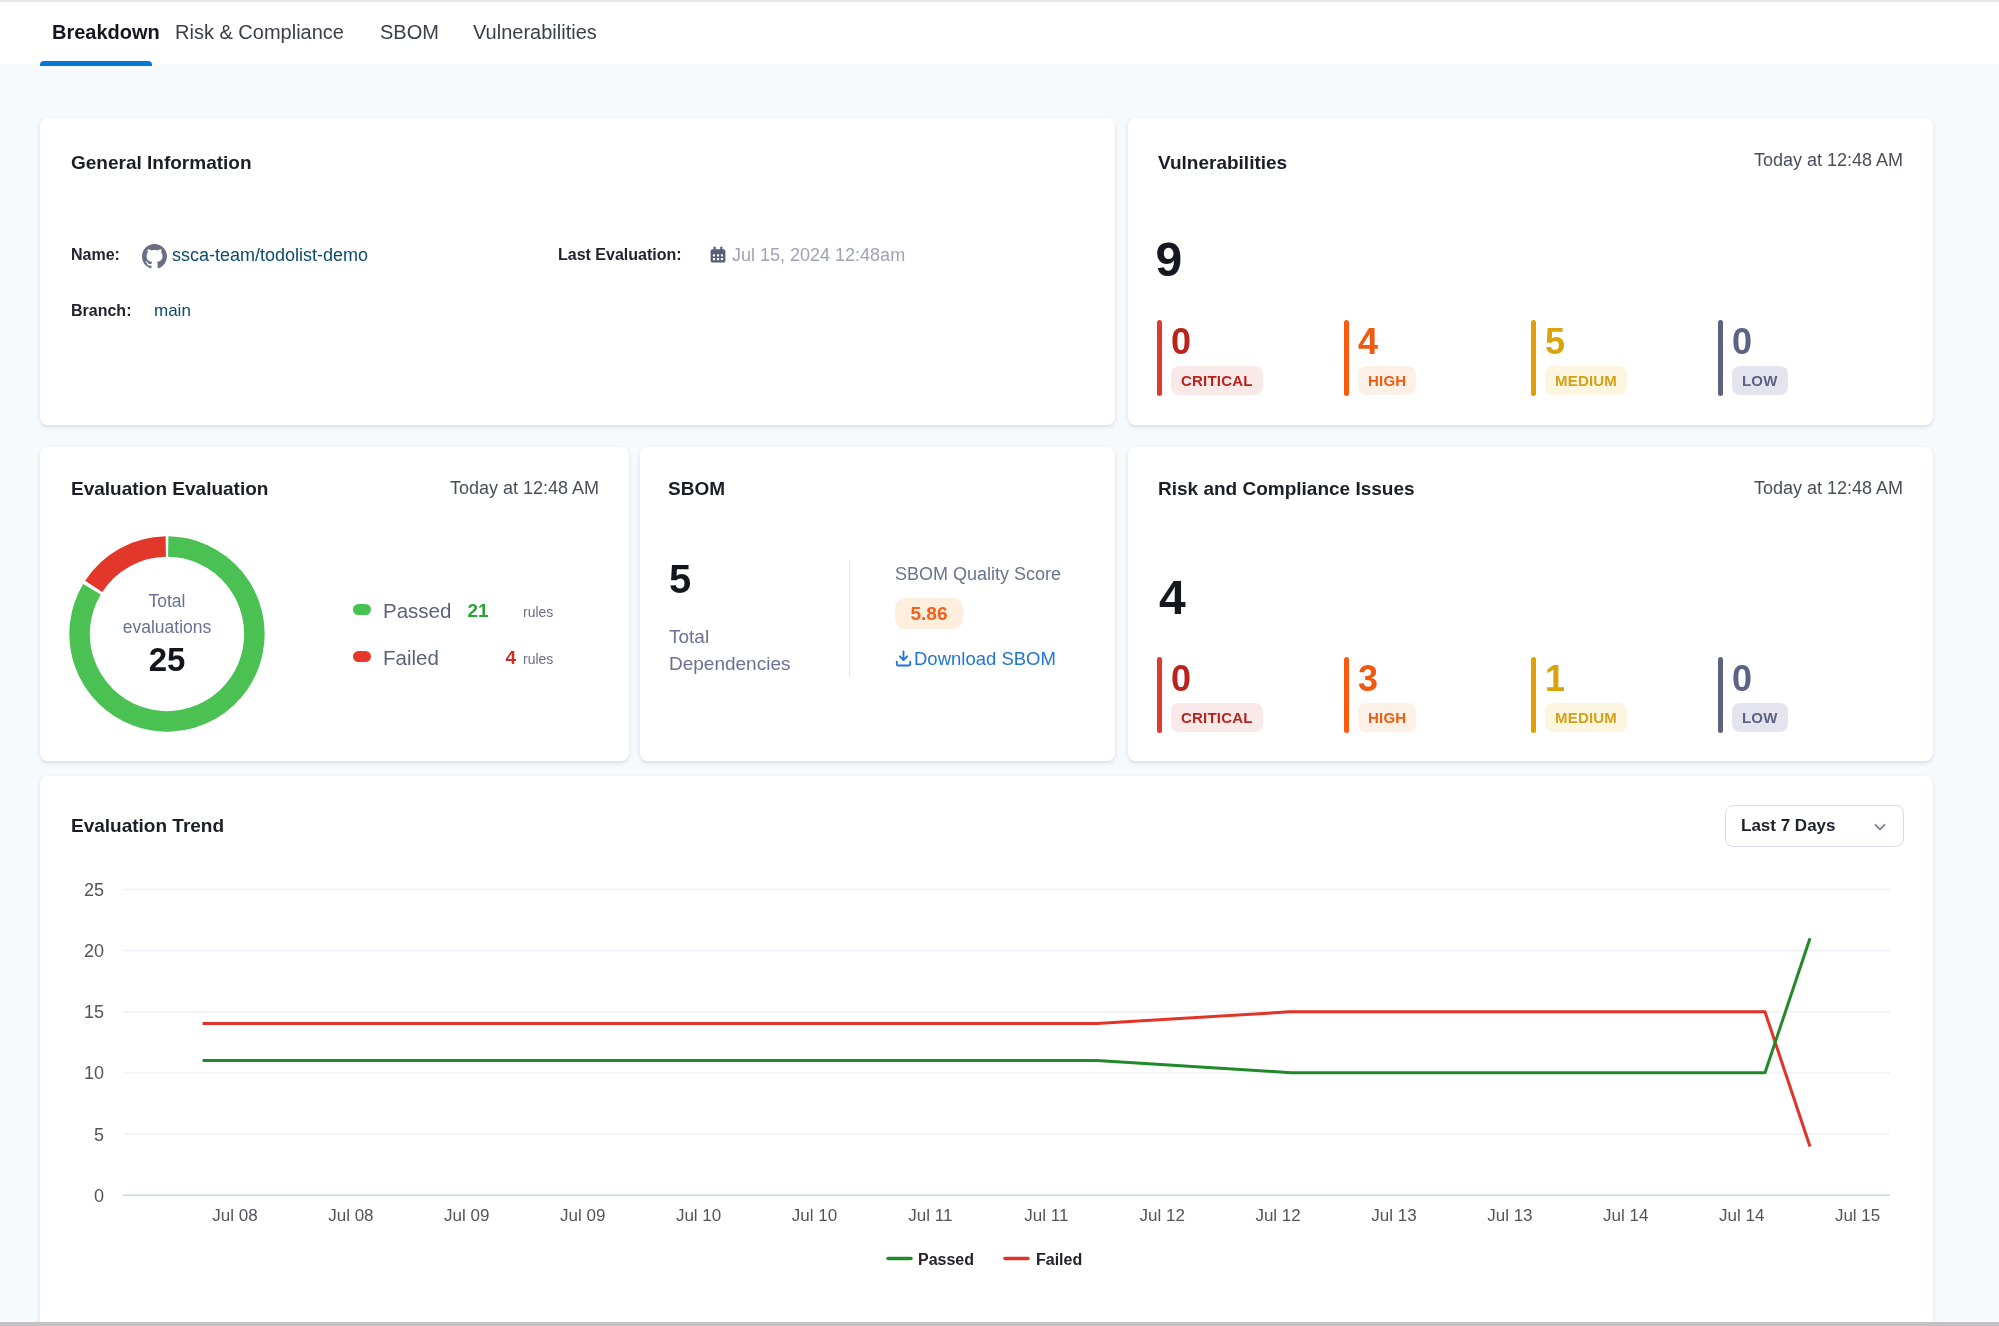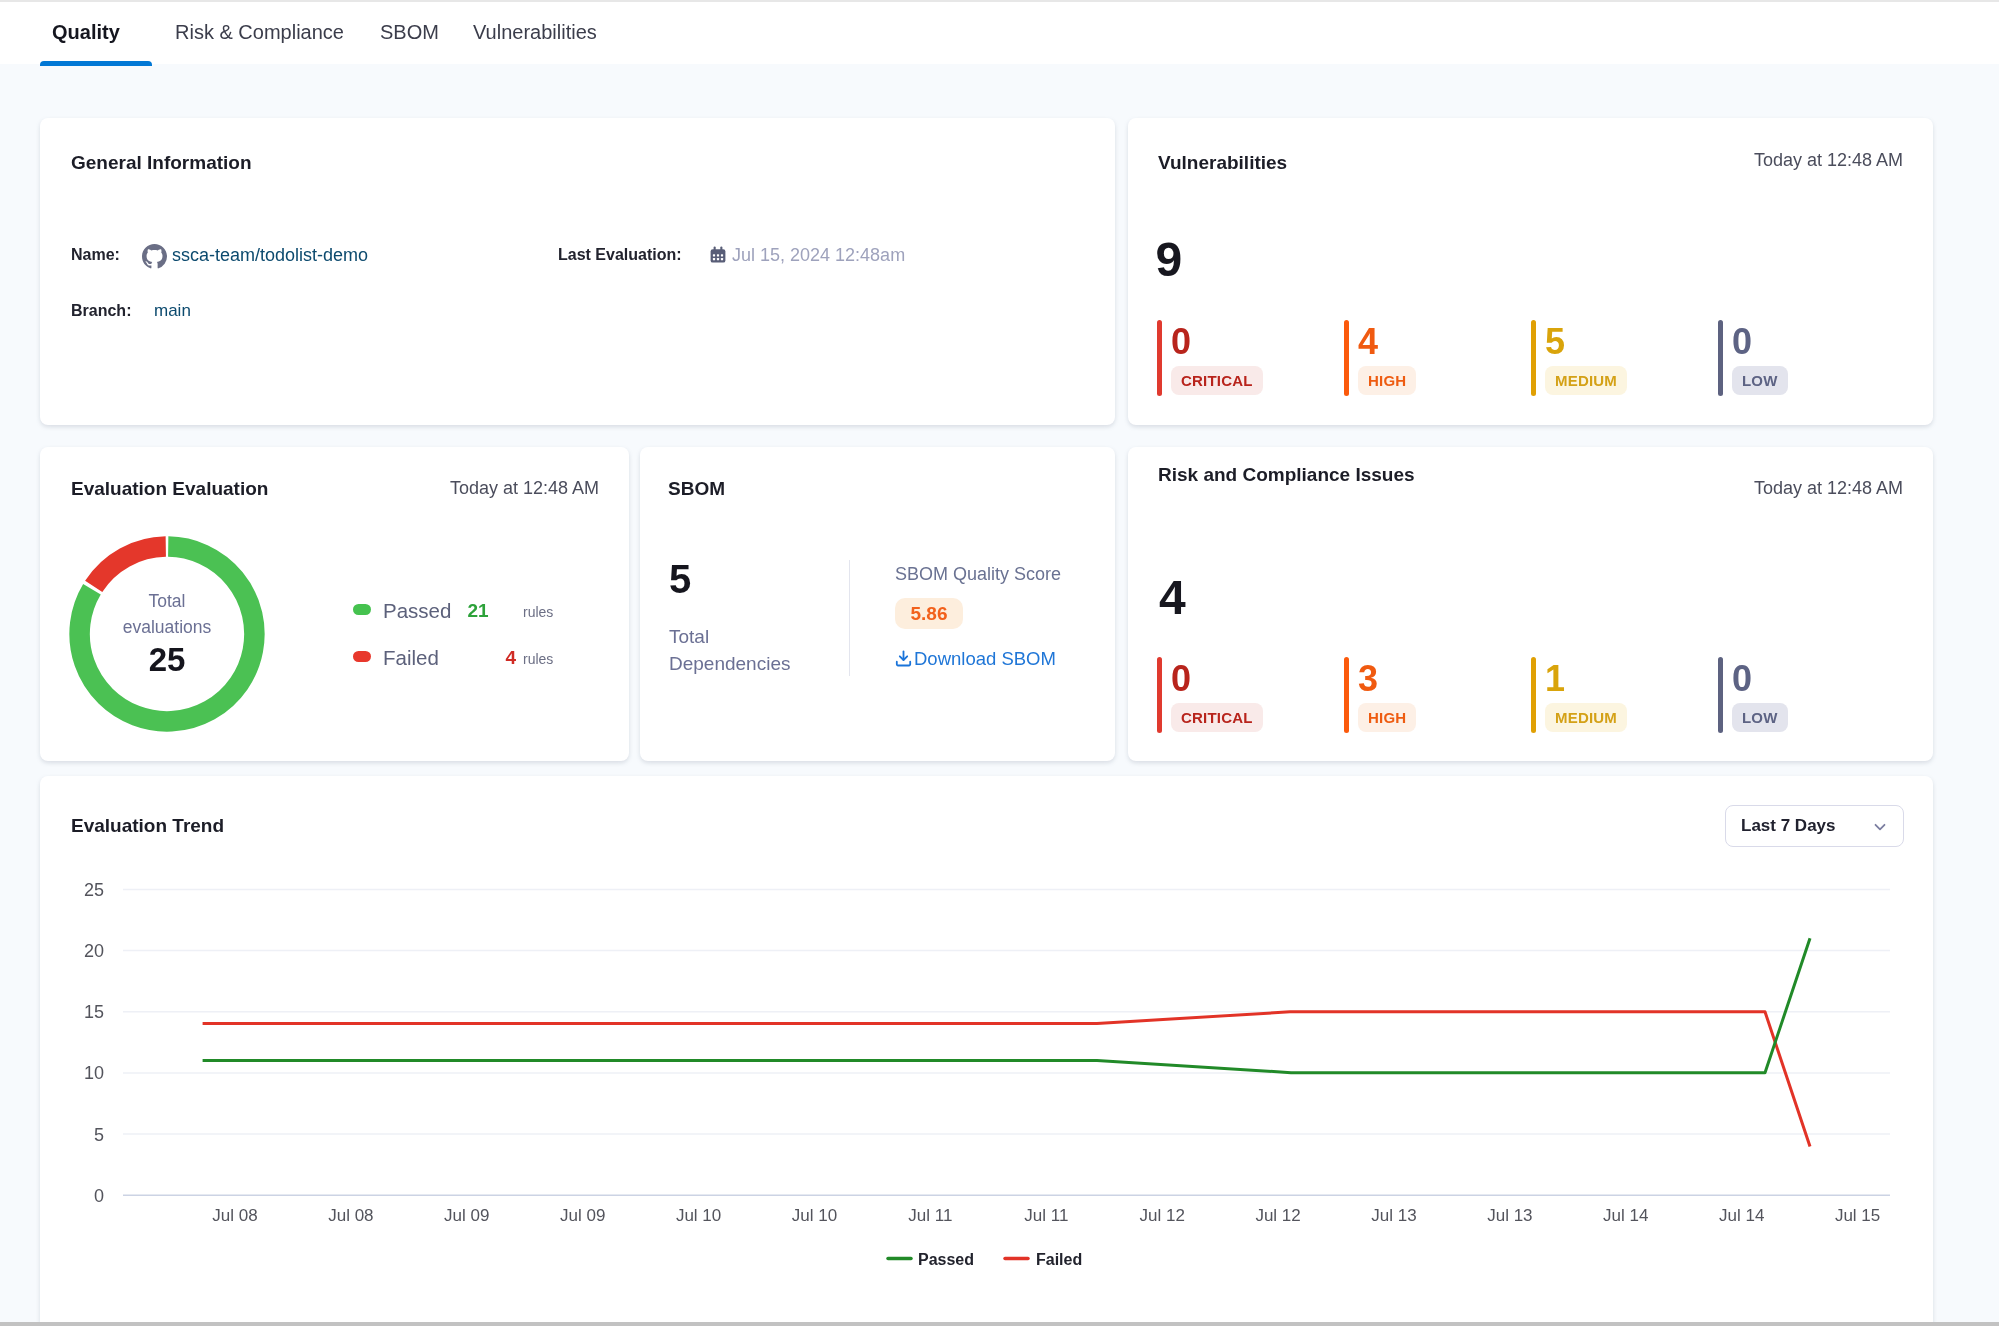--- a/index.html
+++ b/index.html
@@ -19,21 +19,21 @@
   .sevnum { position:absolute; left:14px; top:4px; font-size:36px; font-weight:700; line-height:36px; }
   .sevpill { position:absolute; left:14px; top:46px; height:29px; border-radius:8px; padding:0 10px; font-size:15px; font-weight:700; line-height:29px; letter-spacing:0.2px; white-space:nowrap; }
   .lbl { position:absolute; font-size:16px; font-weight:700; color:#22232e; white-space:nowrap; }
   .val { position:absolute; font-size:17px; color:#0c4a6e; white-space:nowrap; }
 </style>
 </head>
 <body>
 <div id="page">
 
   <div id="topbar">
-    <div class="tab active" style="left:52px;">Quality</div>
+    <div class="tab active" style="left:52px;">Breakdown</div>
     <div class="tab" style="left:175px;">Risk &amp; Compliance</div>
     <div class="tab" style="left:380px;">SBOM</div>
     <div class="tab" style="left:473px;">Vulnerabilities</div>
     <div id="tabline"></div>
   </div>
 
   <div class="card" style="left:40px;top:118px;width:1075px;height:307px;">
     <div class="ctitle" style="left:31px;top:34px;">General Information</div>
     <div class="lbl" style="left:31px;top:128px;">Name:</div>
     <svg id="ghicon" style="position:absolute;left:102px;top:126px;" width="25" height="25" viewBox="0 0 16 16" fill="#6a6e85">
@@ -115,21 +115,21 @@
     <div style="position:absolute;left:255px;top:151px;width:68px;height:31px;border-radius:10px;background:#fdeedd;text-align:center;line-height:31px;font-size:19px;font-weight:700;color:#f2611c;">5.86</div>
     <svg style="position:absolute;left:255px;top:203px;" width="17" height="17" viewBox="0 0 17 17" fill="none" stroke="#1a74da" stroke-width="1.8" stroke-linecap="round" stroke-linejoin="round">
       <path d="M8.5 1.5v8.2"></path>
         <path d="M4.8 6.3l3.7 3.7 3.7-3.7"></path>
         <path d="M1.8 11.7v2.6a1.2 1.2 0 0 0 1.2 1.2h11a1.2 1.2 0 0 0 1.2-1.2v-2.6"></path>
     </svg>
     <div style="position:absolute;left:274px;top:201px;font-size:18.5px;color:#1f76d7;">Download SBOM</div>
   </div>
 
   <div class="card" style="left:1128px;top:447px;width:805px;height:314px;">
-    <div class="ctitle" style="left:30px;top:17px;">Risk and Compliance Issues</div>
+    <div class="ctitle" style="left:30px;top:31px;">Risk and Compliance Issues</div>
     <div class="tstamp" style="right:30px;top:31px;">Today at 12:48 AM</div>
     <div class="bignum" style="left:31px;top:127px;">4</div>
     <div class="sev" style="left:29px;top:210px;">
       <div class="sevbar" style="background:#e03a2f;"></div>
       <div class="sevnum" style="color:#b8241c;">0</div>
       <div class="sevpill" style="background:#f9eae9;color:#b8241c;">CRITICAL</div>
     </div>
     <div class="sev" style="left:216px;top:210px;">
       <div class="sevbar" style="background:#fb5a0c;"></div>
       <div class="sevnum" style="color:#f05a10;">3</div>

